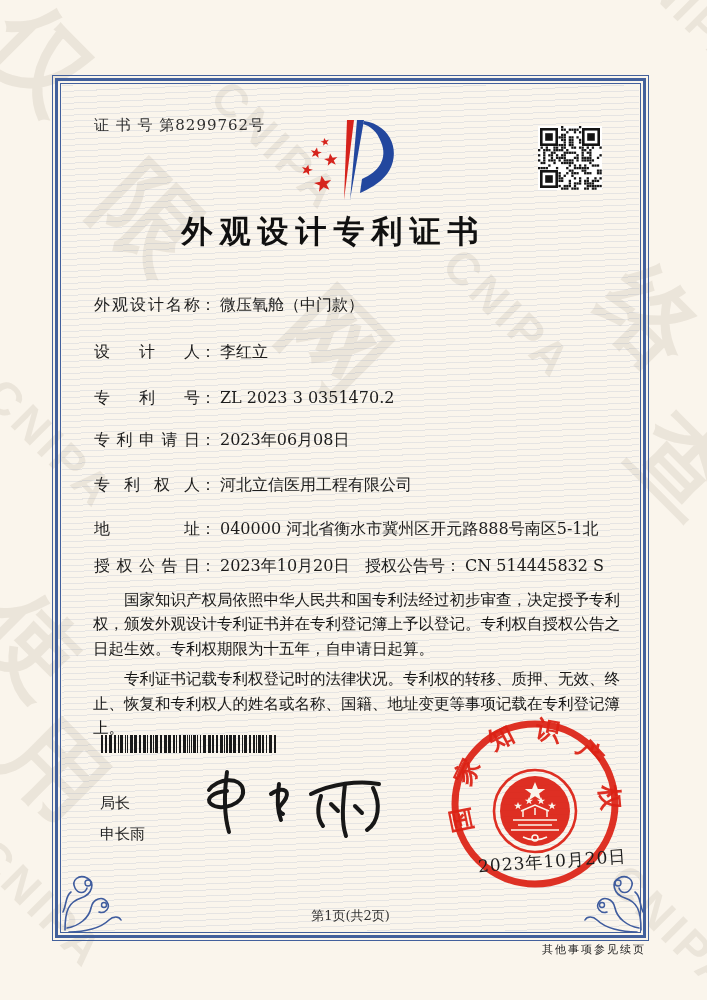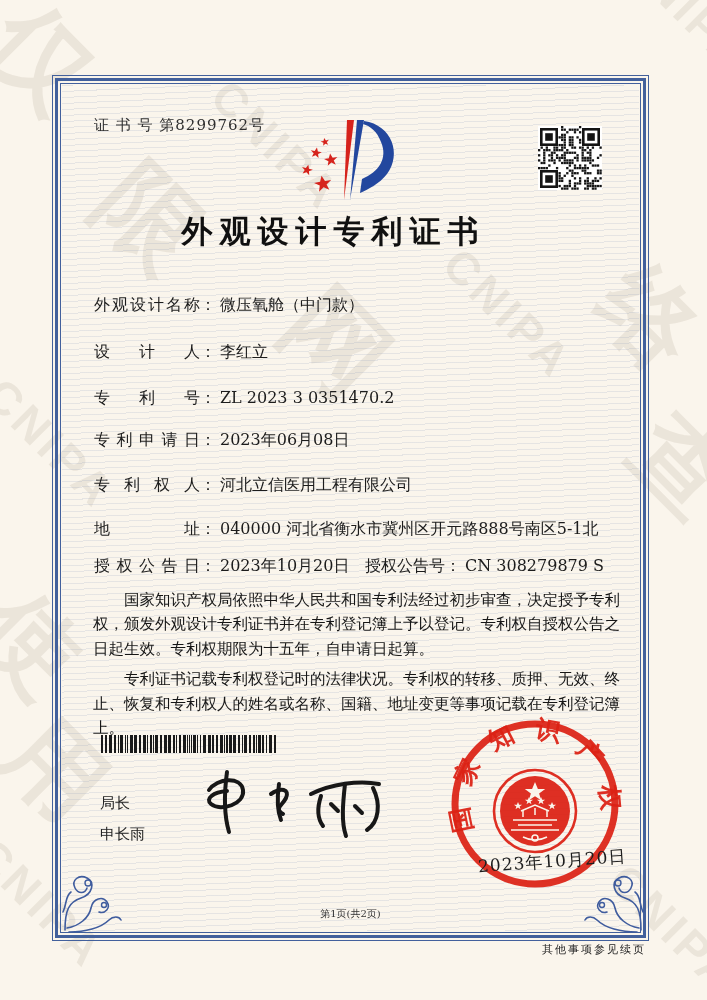--- a/index.html
+++ b/index.html
@@ -41,21 +41,21 @@
   .grant-no{position:absolute;left:254px;top:0;white-space:nowrap;}
   .gn-lbl{display:inline-block;padding-left:17px;}
   .paras{left:93px;top:588px;width:527px;font-size:15.5px;line-height:1.58;color:#161616;}
   .paras p{margin:0 0 6px 0;text-indent:2em;}
   .bc-wrap{left:100px;top:735px;}
   .sig-title{left:100px;top:794px;font-size:15px;color:#222;font-family:"Liberation Sans",sans-serif;}
   .sig-name{left:100px;top:825px;font-size:15px;color:#222;font-family:"Liberation Sans",sans-serif;}
   .sig-svg{left:193px;top:760px;}
   .seal-svg{left:447px;top:716px;z-index:4;}
   .seal-date{left:478px;top:850px;font-size:17px;color:#1d1d1d;letter-spacing:1px;transform:rotate(-4deg);z-index:5;}
-  .page-info{left:55px;top:907px;width:591px;text-align:center;font-size:10px;color:#333;}
+  .page-info{left:55px;top:907px;width:591px;text-align:center;font-size:13px;color:#333;}
   .note{left:55px;top:942px;width:591px;text-align:right;font-size:11px;color:#222;letter-spacing:2px;}
 </style>
 </head>
 <body>
 
 <div class="page">
 
   <span class="wm wm0">仅</span>
   <span class="wm wm1">限</span>
   <span class="wm wm2">CNIPA</span>
@@ -350,21 +350,21 @@
   </div>
   <div class="abs row f4">
     <span class="lbl">专利权人</span><span>：</span><span class="val">河北立信医用工程有限公司</span>
   </div>
   <div class="abs row f5">
     <span class="lbl">地址</span><span>：</span><span class="val">040000 河北省衡水市冀州区开元路888号南区5-1北</span>
   </div>
   <div class="abs row f6">
     <span class="lbl">授权公告日</span><span>：</span><span class="val">2023年10月20日</span>
     <span class="grant-no">
-      <span class="gn-lbl">授权公告号</span><span>：</span><span class="val">CN 308279879 S</span>
+      <span class="gn-lbl">授权公告号</span><span>：</span><span class="val">CN 514445832 S</span>
     </span>
   </div>
 
   <div class="abs paras">
     <p>国家知识产权局依照中华人民共和国专利法经过初步审查，决定授予专利权，颁发外观设计专利证书并在专利登记簿上予以登记。专利权自授权公告之日起生效。专利权期限为十五年，自申请日起算。</p>
     <p>专利证书记载专利权登记时的法律状况。专利权的转移、质押、无效、终止、恢复和专利权人的姓名或名称、国籍、地址变更等事项记载在专利登记簿上。</p>
   </div>
 
   <svg class="abs bc-wrap" width="180" height="18" viewBox="0 0 180 18">
     <g id="bc-bars" fill="#1a1a1a">

